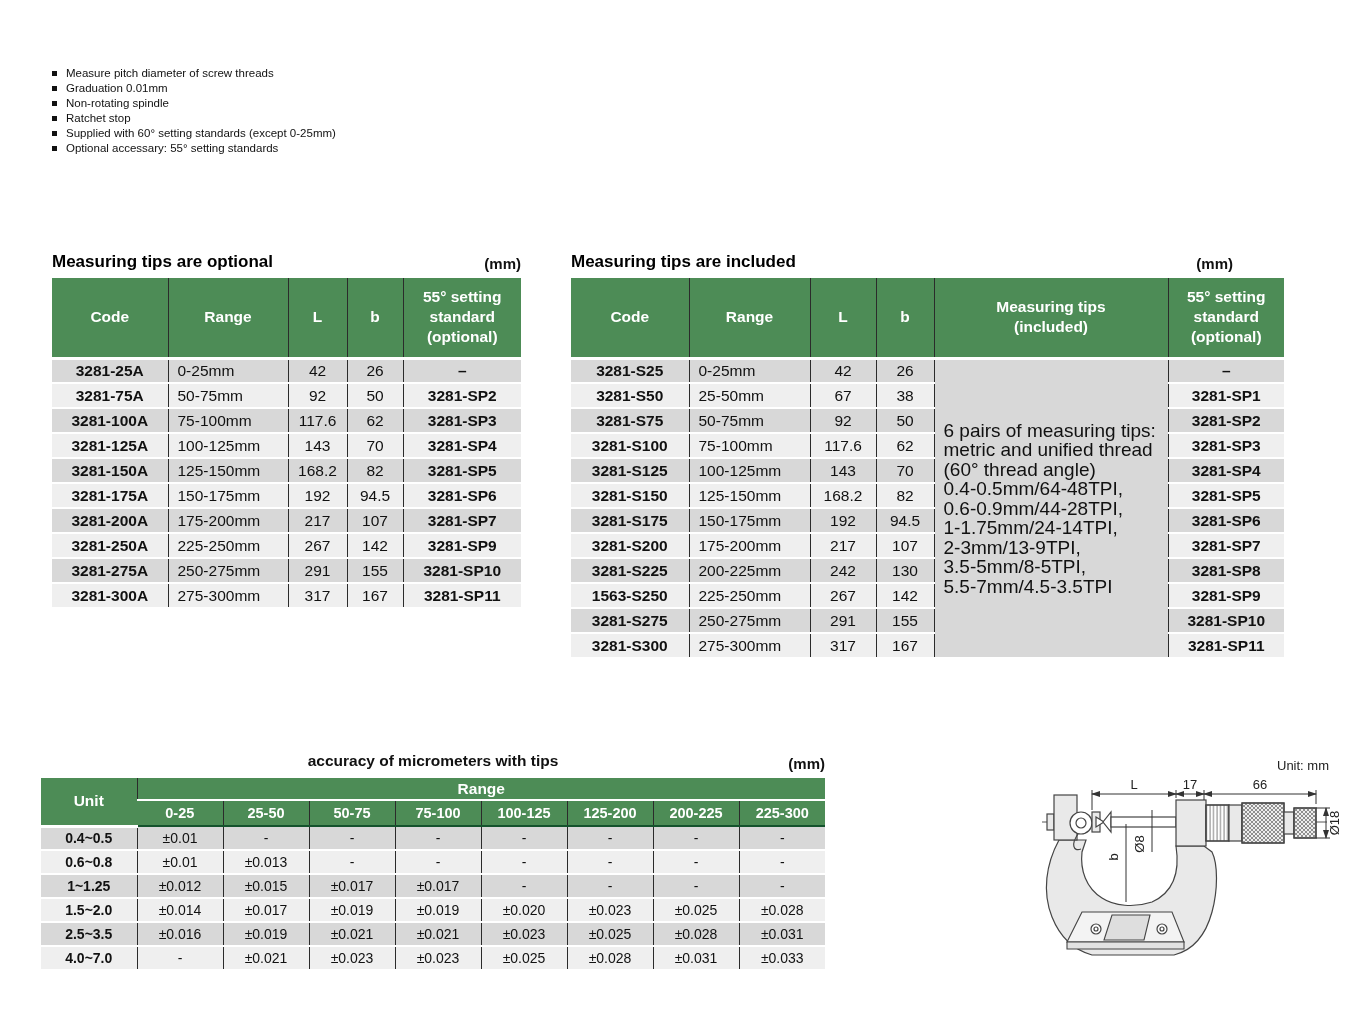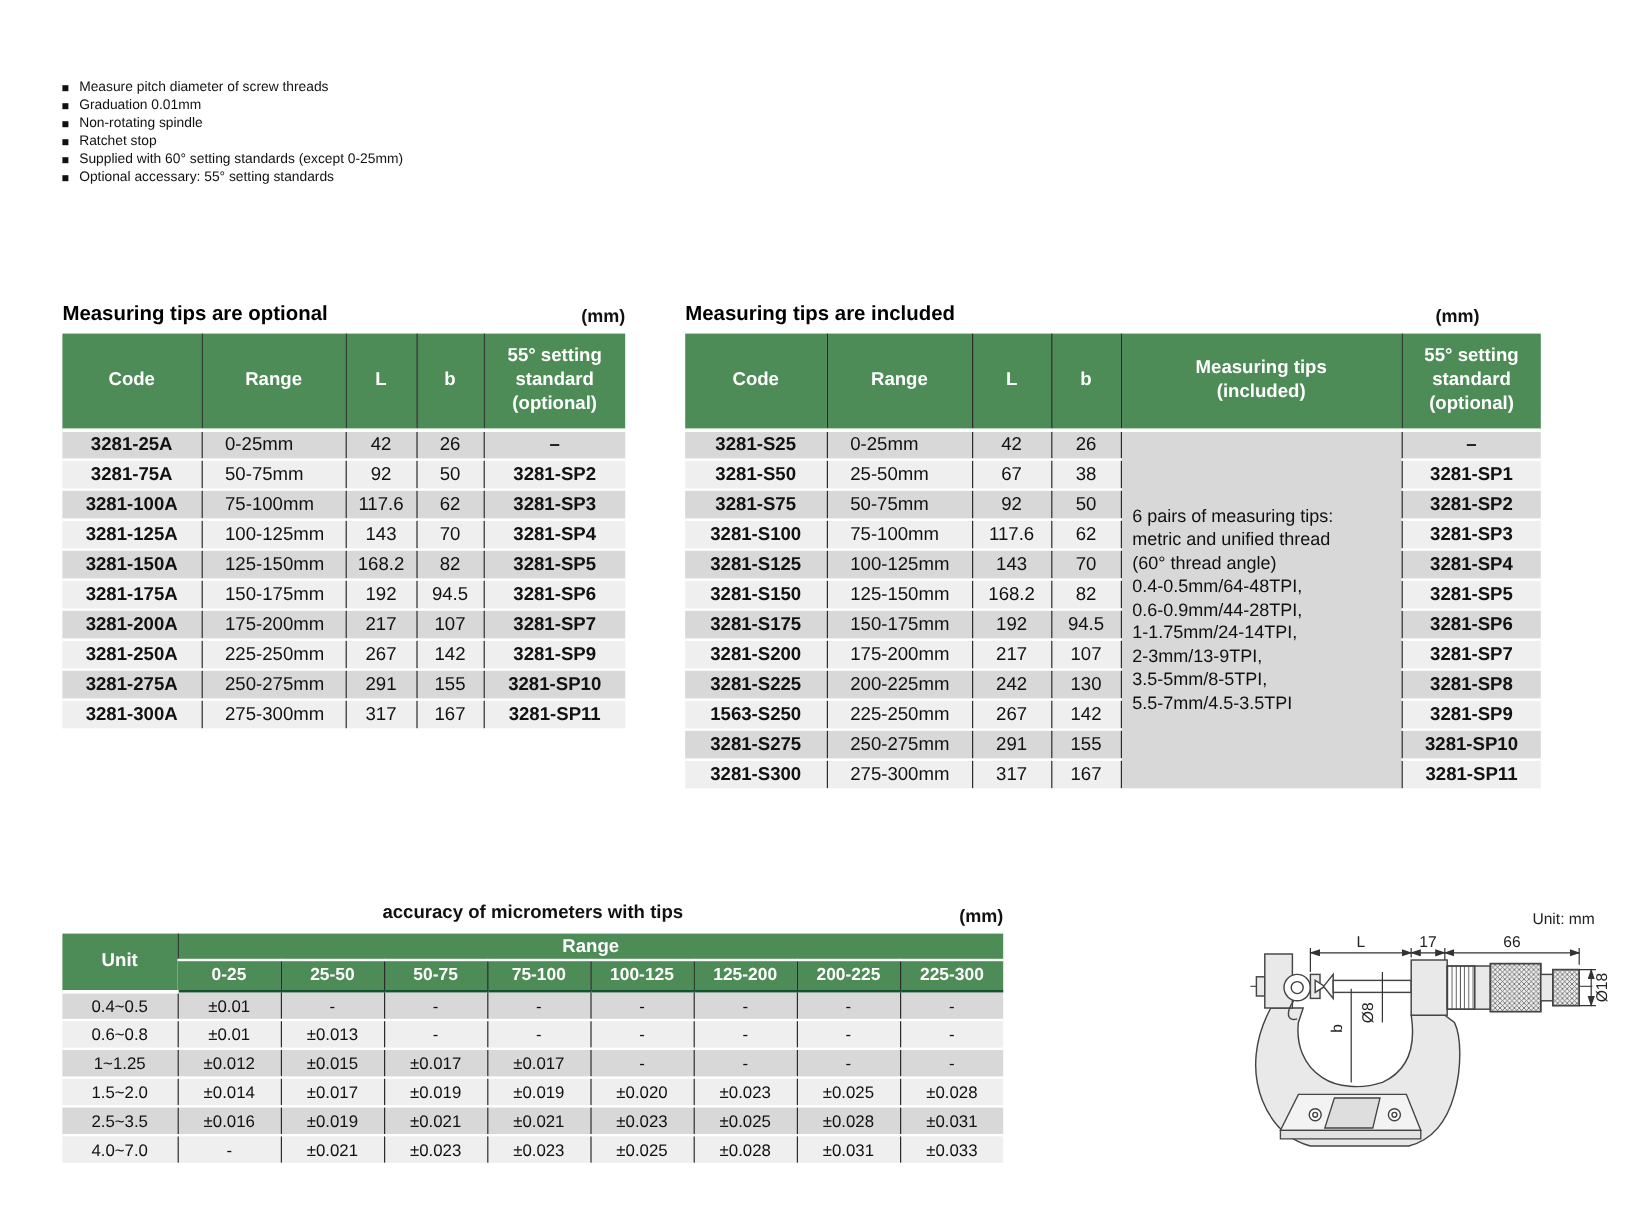--- a/index.html
+++ b/index.html
@@ -26,34 +26,34 @@
 
   table{border-collapse:collapse;table-layout:fixed;width:100%}
   th{background:var(--green);color:#fff;font-weight:bold;font-size:15.5px;text-align:center;
      vertical-align:middle;white-space:pre-line;height:80px;border-bottom:3px solid #fff;line-height:20px}
   th+th, td+td{border-left:1.5px solid var(--line)}
   tbody td{height:25px;font-size:15.5px;text-align:center;vertical-align:middle;
            border-bottom:2px solid #fff;padding:0 2px}
   tbody tr:nth-child(odd){background:var(--gray)}
   tbody tr:nth-child(even){background:var(--light)}
   td.code, td.sp{font-weight:bold}
-  td.range{text-align:left;padding-left:19px}
-  td.tips{background:var(--gray);text-align:left;padding:0 9px;font-size:15px;line-height:19.5px;
+  td.range{text-align:left;padding-left:9px}
+  td.tips{background:var(--gray);text-align:left;padding:0 9px;font-size:19px;line-height:19.5px;
           white-space:pre-line;font-weight:normal}
 
   
   .acc-head{position:relative;text-align:center;margin-bottom:6px;height:20px}
   .acc-head h2{font-size:15.5px;font-weight:bold;display:inline-block}
   .acc-head .unit{position:absolute;right:0;bottom:0;font-size:15px;font-weight:bold}
   .acc th{height:auto}
   .acc .pitch-h{font-size:15.5px}
   .acc .range-h{height:22px;border-bottom:2px solid #fff}
   .acc .bucket-h{height:26px;font-size:14.5px;border-bottom:2px solid #14532d}
   .acc tbody td{height:24px;font-size:14px}
-  .acc td.pitch{font-weight:normal}
+  .acc td.pitch{font-weight:bold}
 
   
   .drawing{position:absolute;left:1034px;top:752px;width:360px;height:212px}
   .dtxt{font-family:"Liberation Sans",sans-serif;font-size:13px;fill:#222}
   .dimline{stroke:#333;stroke-width:1;fill:none}
   .part{stroke:#444;stroke-width:1.2;fill:#e9e9e9}
   .partw{stroke:#444;stroke-width:1.2;fill:#fff}
   .axis{stroke:#555;stroke-width:1;stroke-dasharray:12 3 3 3}
 </style>
 </head>
@@ -305,21 +305,21 @@
             <td class="code">3281-S300</td>
             <td class="range">275-300mm</td>
             <td class="num">317</td>
             <td class="num">167</td>
             <td class="sp">3281-SP11</td>
           </tr>
         </tbody>
     </table>
   </section>
 
-  <section class="tbl acc" style="left:52px;top:752px;width:784px">
+  <section class="tbl acc" style="left:41px;top:752px;width:784px">
     <div class="acc-head">
       <h2>accuracy of micrometers with tips</h2>
       <span class="unit">(mm)</span>
     </div>
     <table>
       <colgroup>
           <col style="width:96px">
           <col style="width:86px">
           <col style="width:86px">
           <col style="width:86px">

